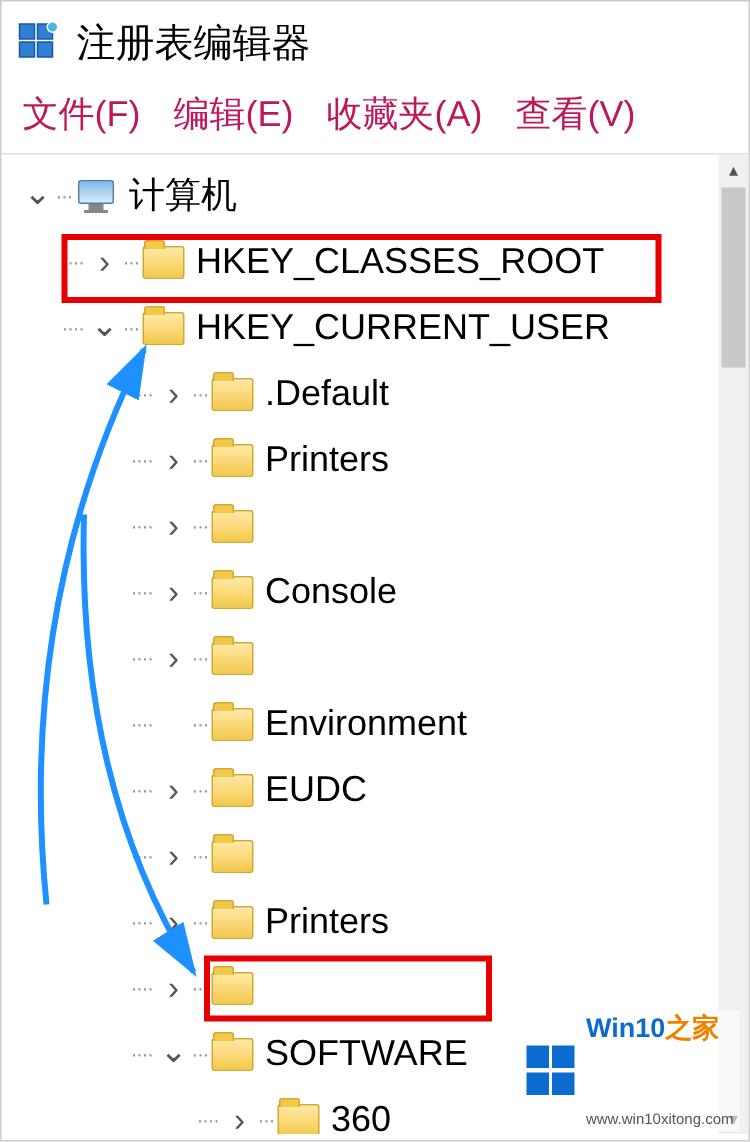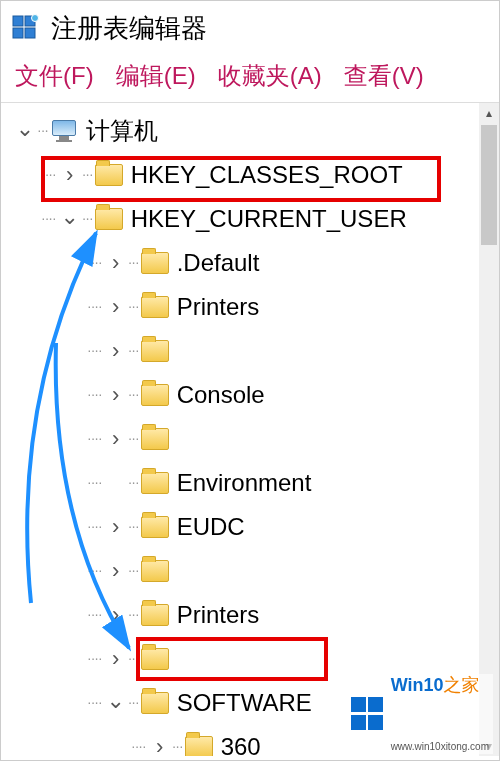--- a/index.html
+++ b/index.html
@@ -150,21 +150,21 @@
     background: rgba(255,255,255,0.6);
     padding: 2px 4px;
   }
   .wm-logo {
     display:flex; flex-wrap:wrap; width:34px; height:34px; gap:2px;
   }
   .wm-logo div { width:15px; height:15px; background:#0a6cce; }
   .wm-text { display:flex; flex-direction:column; line-height:1; }
   .wm-text .t1 { font-size:18px; color:#0a6cce; font-weight:bold; }
   .wm-text .t2 { font-size:10px; color:#555;margin-top:48px; }
-  .orange { color:#f08000; font-weight:normal; }
+  .orange { color:#f08000; font-weight:bold; }
 </style>
 </head>
 <body>
 
 <div class="titlebar">
   <span class="app-icon">
     <svg width="30" height="30" viewBox="0 0 30 30">
       <rect x="2" y="2" width="10" height="10" fill="#2f7fd4" stroke="#1a5a9e"></rect>
       <rect x="2" y="14" width="10" height="10" fill="#2f7fd4" stroke="#1a5a9e"></rect>
       <rect x="14" y="2" width="10" height="10" fill="#2f7fd4" stroke="#1a5a9e"></rect>

